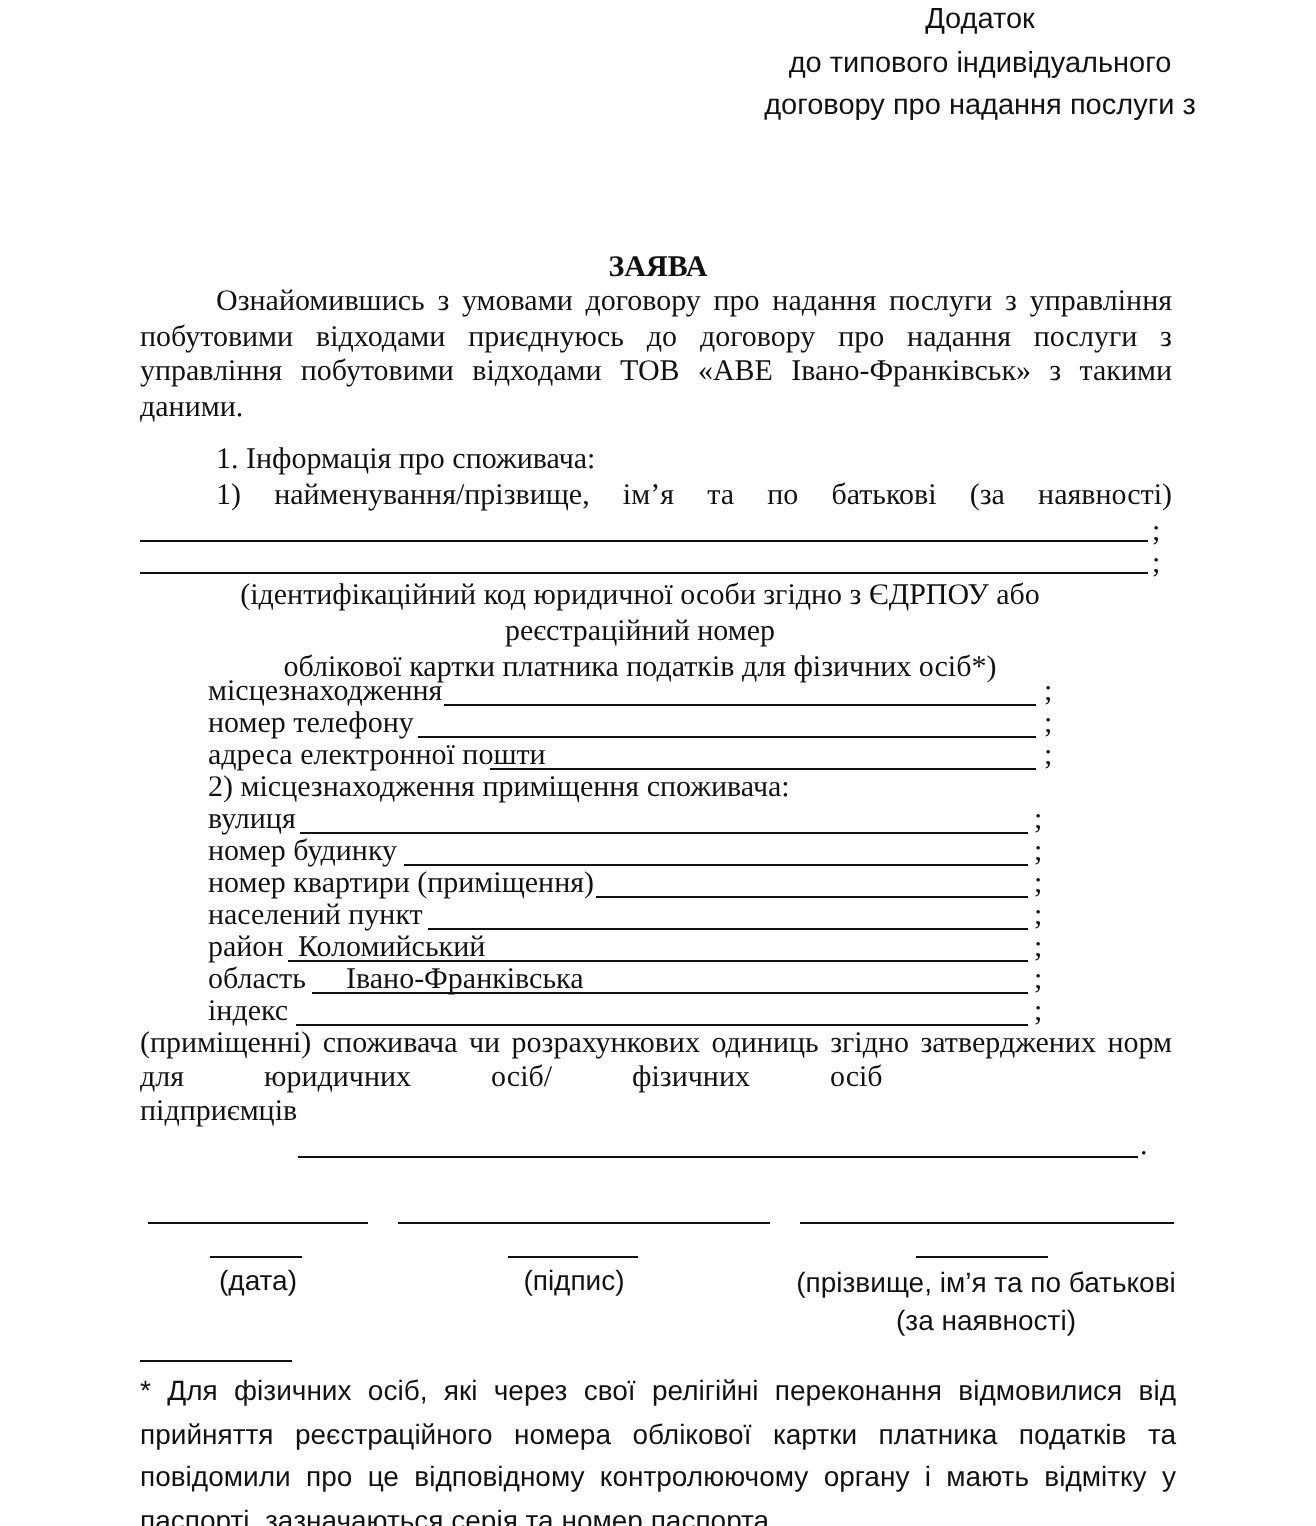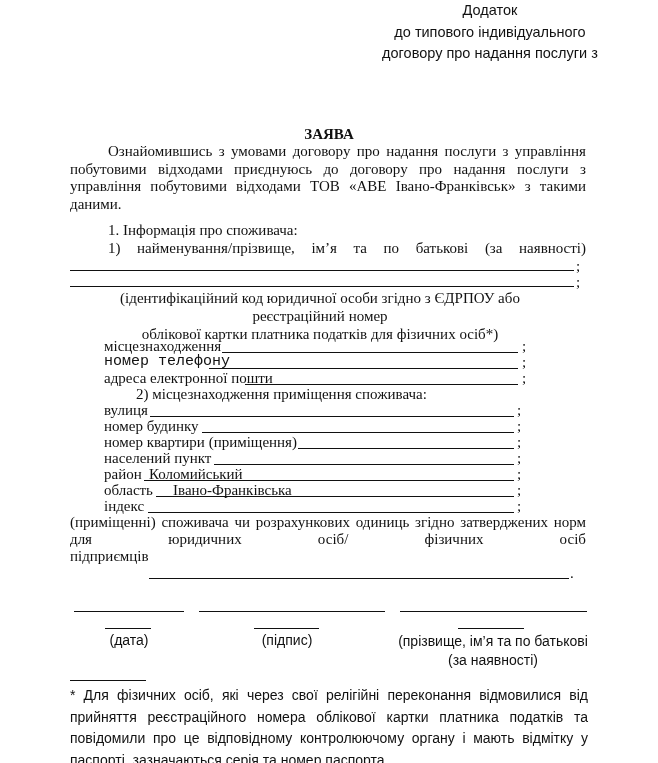--- a/index.html
+++ b/index.html
@@ -45,33 +45,33 @@
   <div>реєстраційний номер</div>
   <div>облікової картки платника податків для фізичних осіб*)</div>
 </div>
 
 <div class="row serif" style="top:338px;">
   <span>місцезнаходження</span>
 </div>
 <div class="line" style="left:222px; width:296px; top:352px;"></div>
 <span class="abs serif" style="left:522px; top:338px;">;</span>
 
-<div class="row serif" style="top:354px;font-family:Liberation Mono, monospace;">
+<div class="row serif" style="top:354px;">
   <span>номер телефону</span>
 </div>
 <div class="line" style="left:209px; width:309px; top:368px;"></div>
 <span class="abs serif" style="left:522px; top:354px;">;</span>
 
 <div class="row serif" style="top:370px;">
   <span>адреса електронної пошти</span>
 </div>
 <div class="line" style="left:245px; width:273px; top:384px;"></div>
 <span class="abs serif" style="left:522px; top:370px;">;</span>
 
-<div class="row serif" style="top:386px;margin-left:32px;">2) місцезнаходження приміщення споживача:</div>
+<div class="row serif" style="top:386px;">2) місцезнаходження приміщення споживача:</div>
 
 <div class="row serif" style="top:402px;">
   <span>вулиця</span>
 </div>
 <div class="line" style="left:150px; width:364px; top:416px;"></div>
 <span class="abs serif" style="left:517px; top:402px;">;</span>
 
 <div class="row serif" style="top:418px;">
   <span>номер будинку</span>
 </div>
@@ -105,21 +105,21 @@
 <span class="abs serif" style="left:517px; top:482px;">;</span>
 
 <div class="row serif" style="top:498px;">
   <span>індекс</span>
 </div>
 <div class="line" style="left:148px; width:366px; top:512px;"></div>
 <span class="abs serif" style="left:517px; top:498px;">;</span>
 
 <div class="abs serif" style="left:70px; width:516px; top:514px; line-height:17px;">
   <div class="justify-last" style="text-align:justify;">(приміщенні) споживача чи розрахункових одиниць згідно затверджених норм</div>
-  <div style="display:flex; justify-content:space-between;gap:40px;">
+  <div style="display:flex; gap:40px;">
     <span>для</span>
     <span>юридичних</span>
     <span>осіб/</span>
     <span>фізичних</span>
     <span>осіб</span>
   </div>
   <div>
     <span>підприємців</span>
   </div>
 </div>

